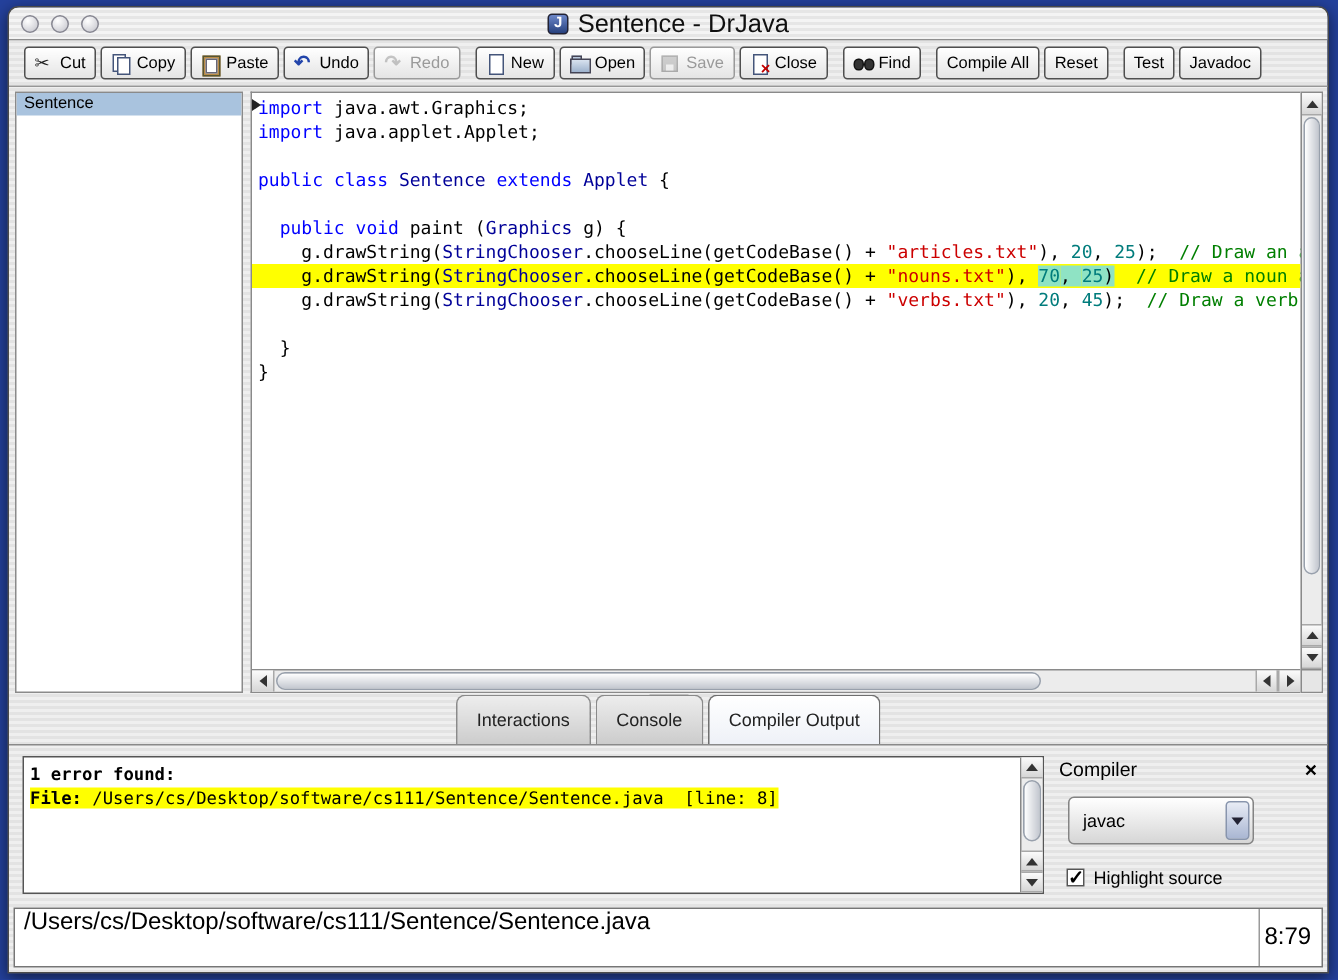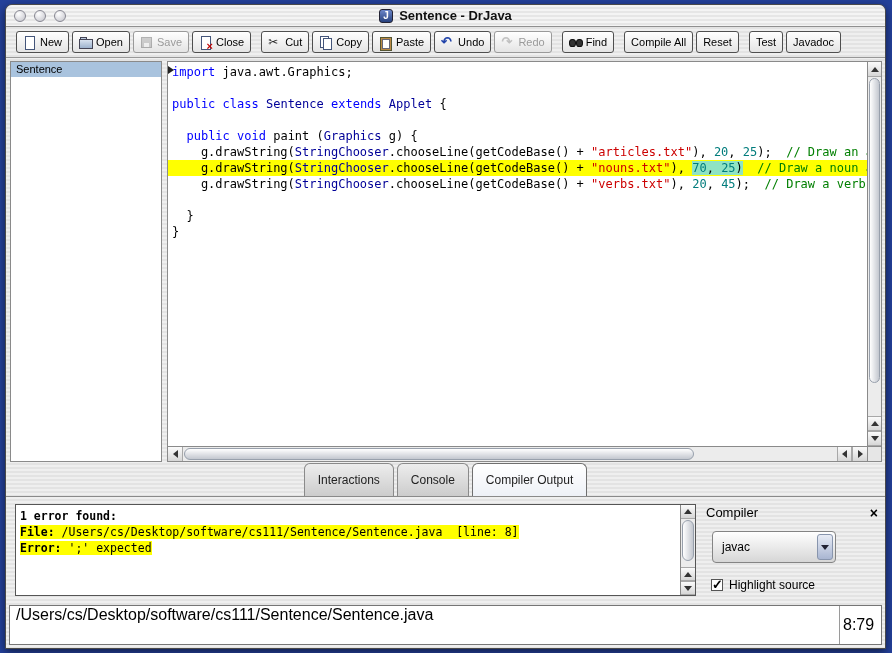--- a/index.html
+++ b/index.html
@@ -26,21 +26,21 @@
     background: repeating-linear-gradient(180deg,#f4f4f4 0 2px,#e6e6e6 2px 4px);
   }
   .traffic-lights { display:flex; gap:8px; z-index:2; }
   .light { width:12px; height:12px; border-radius:50%; border:1px solid #878792;
            background: radial-gradient(circle at 35% 30%, #ffffff, #c2c2ca); }
   .title-group { position:absolute; left:0; right:0; top:0; bottom:0;
                  display:flex; align-items:center; justify-content:center; gap:6px; }
   .drjava-icon { width:14px; height:14px; border-radius:3px; color:#fff;
                  background: linear-gradient(#6c87c9,#27417e); border:1px solid #223;
                  font-size:10px; font-weight:bold; display:flex; align-items:center; justify-content:center; }
-  .window-title { font-size:13px; font-weight:bold; color:#101010; }
+  .window-title { font-size:17px; font-weight:normal; color:#101010; }
 
   
   .toolbar { height:31px; flex:none; display:flex; align-items:center;
              padding:0 10px; gap:10px; border-bottom:1px solid #979797; }
   .tb-group { display:flex; gap:3px; }
   .tb-btn { display:flex; align-items:center; gap:4px; height:22px; padding:0 6px;
             border:1px solid #4f4f4f; border-radius:3px; font-size:11px; color:#000;
             background: linear-gradient(#ffffff,#e4e4e4); white-space:nowrap; cursor:default; }
   .tb-btn.disabled { color:#9a9a9a; border-color:#9a9a9a; }
   .tb-btn.disabled .icon { opacity:.35; filter:grayscale(1); }
@@ -179,56 +179,56 @@
     </div>
     <div class="title-group">
       <span class="drjava-icon">J</span>
       <span class="window-title">Sentence - DrJava</span>
     </div>
   </div>
 
   <div class="toolbar" id="toolbar">
       <div class="tb-group">
         <div class="tb-btn">
+          <span class="icon icon-cut-scissors"></span>
+          <span class="tb-label">Cut</span>
+        </div>
+        <div class="tb-btn">
+          <span class="icon icon-copy-pages"></span>
+          <span class="tb-label">Copy</span>
+        </div>
+        <div class="tb-btn">
+          <span class="icon icon-paste-clipboard"></span>
+          <span class="tb-label">Paste</span>
+        </div>
+        <div class="tb-btn">
+          <span class="icon icon-undo-arrow"></span>
+          <span class="tb-label">Undo</span>
+        </div>
+        <div class="tb-btn disabled">
+          <span class="icon icon-redo-arrow"></span>
+          <span class="tb-label">Redo</span>
+        </div>
+      </div>
+      <div class="tb-group">
+        <div class="tb-btn">
           <span class="icon icon-new-document"></span>
           <span class="tb-label">New</span>
         </div>
         <div class="tb-btn">
           <span class="icon icon-open-folder"></span>
           <span class="tb-label">Open</span>
         </div>
         <div class="tb-btn disabled">
           <span class="icon icon-save-disk"></span>
           <span class="tb-label">Save</span>
         </div>
         <div class="tb-btn">
           <span class="icon icon-close-file"></span>
           <span class="tb-label">Close</span>
-        </div>
-      </div>
-      <div class="tb-group">
-        <div class="tb-btn">
-          <span class="icon icon-cut-scissors"></span>
-          <span class="tb-label">Cut</span>
-        </div>
-        <div class="tb-btn">
-          <span class="icon icon-copy-pages"></span>
-          <span class="tb-label">Copy</span>
-        </div>
-        <div class="tb-btn">
-          <span class="icon icon-paste-clipboard"></span>
-          <span class="tb-label">Paste</span>
-        </div>
-        <div class="tb-btn">
-          <span class="icon icon-undo-arrow"></span>
-          <span class="tb-label">Undo</span>
-        </div>
-        <div class="tb-btn disabled">
-          <span class="icon icon-redo-arrow"></span>
-          <span class="tb-label">Redo</span>
         </div>
       </div>
       <div class="tb-group">
         <div class="tb-btn">
           <span class="icon icon-find-binoculars"></span>
           <span class="tb-label">Find</span>
         </div>
       </div>
       <div class="tb-group">
         <div class="tb-btn">
@@ -250,20 +250,21 @@
 
   <div class="main">
     <div class="file-pane" id="file-list">
         <div class="file-item selected">Sentence</div>
       </div>
     <div class="v-divider"></div>
     <div class="editor-col">
       <div class="code-area" id="code">
         <div class="caret-marker"></div>
       <div class="code-line"><span class="tk-keyword">import</span><span class="tk-plain"> java.awt.Graphics;</span></div>
+          <div class="code-line"><span class="tk-keyword">import</span><span class="tk-plain"> java.applet.Applet;</span></div>
           <div class="code-line"></div>
           <div class="code-line"><span class="tk-keyword">public</span><span class="tk-plain"> </span><span class="tk-keyword">class</span><span class="tk-plain"> </span><span class="tk-type">Sentence</span><span class="tk-plain"> </span><span class="tk-keyword">extends</span><span class="tk-plain"> </span><span class="tk-type">Applet</span><span class="tk-plain"> {</span></div>
           <div class="code-line"></div>
           <div class="code-line"><span class="tk-plain">  </span><span class="tk-keyword">public</span><span class="tk-plain"> </span><span class="tk-keyword">void</span><span class="tk-plain"> paint (</span><span class="tk-type">Graphics</span><span class="tk-plain"> g) {</span></div>
           <div class="code-line"><span class="tk-plain">    g.drawString(</span><span class="tk-type">StringChooser</span><span class="tk-plain">.chooseLine(getCodeBase() + </span><span class="tk-string">"articles.txt"</span><span class="tk-plain">), </span><span class="tk-number">20</span><span class="tk-plain">, </span><span class="tk-number">25</span><span class="tk-plain">);  </span><span class="tk-comment">// Draw an art</span></div>
           <div class="code-line hl"><span class="tk-plain">    g.drawString(</span><span class="tk-type">StringChooser</span><span class="tk-plain">.chooseLine(getCodeBase() + </span><span class="tk-string">"nouns.txt"</span><span class="tk-plain">), </span><span class="tk-number mark">70</span><span class="tk-plain mark">, </span><span class="tk-number mark">25</span><span class="tk-plain mark">)</span><span class="tk-plain">  </span><span class="tk-comment">// Draw a noun at p</span></div>
           <div class="code-line"><span class="tk-plain">    g.drawString(</span><span class="tk-type">StringChooser</span><span class="tk-plain">.chooseLine(getCodeBase() + </span><span class="tk-string">"verbs.txt"</span><span class="tk-plain">), </span><span class="tk-number">20</span><span class="tk-plain">, </span><span class="tk-number">45</span><span class="tk-plain">);  </span><span class="tk-comment">// Draw a verb at</span></div>
           <div class="code-line"></div>
           <div class="code-line"><span class="tk-plain">  }</span></div>
           <div class="code-line"><span class="tk-plain">}</span></div>
@@ -312,21 +313,20 @@
       <div class="tab">Interactions</div>
       <div class="tab">Console</div>
       <div class="tab active">Compiler Output</div>
     </div>
 
   <div class="bottom-region">
     <div class="output-box">
       <div class="output-text" id="output-lines">
           <div class="out-line"><span class="line-text"><span class="seg-bold">1 error found:</span></span></div>
           <div class="out-line"><span class="line-text ylw"><span class="seg-bold">File:</span><span class="seg"> /Users/cs/Desktop/software/cs111/Sentence/Sentence.java  [line: 8]</span></span></div>
-          <div class="out-line"><span class="line-text ylw"><span class="seg-bold">Error:</span><span class="seg"> ';' expected</span></span></div>
         </div>
       <div class="output-scroll">
         <div class="sb-btn" style="border-top:none;">
             <span class="arr-up"></span>
           </div>
         <div class="v-track">
           <div class="v-thumb" style="height:86%;"></div>
         </div>
         <div class="sb-btn">
             <span class="arr-up"></span>

